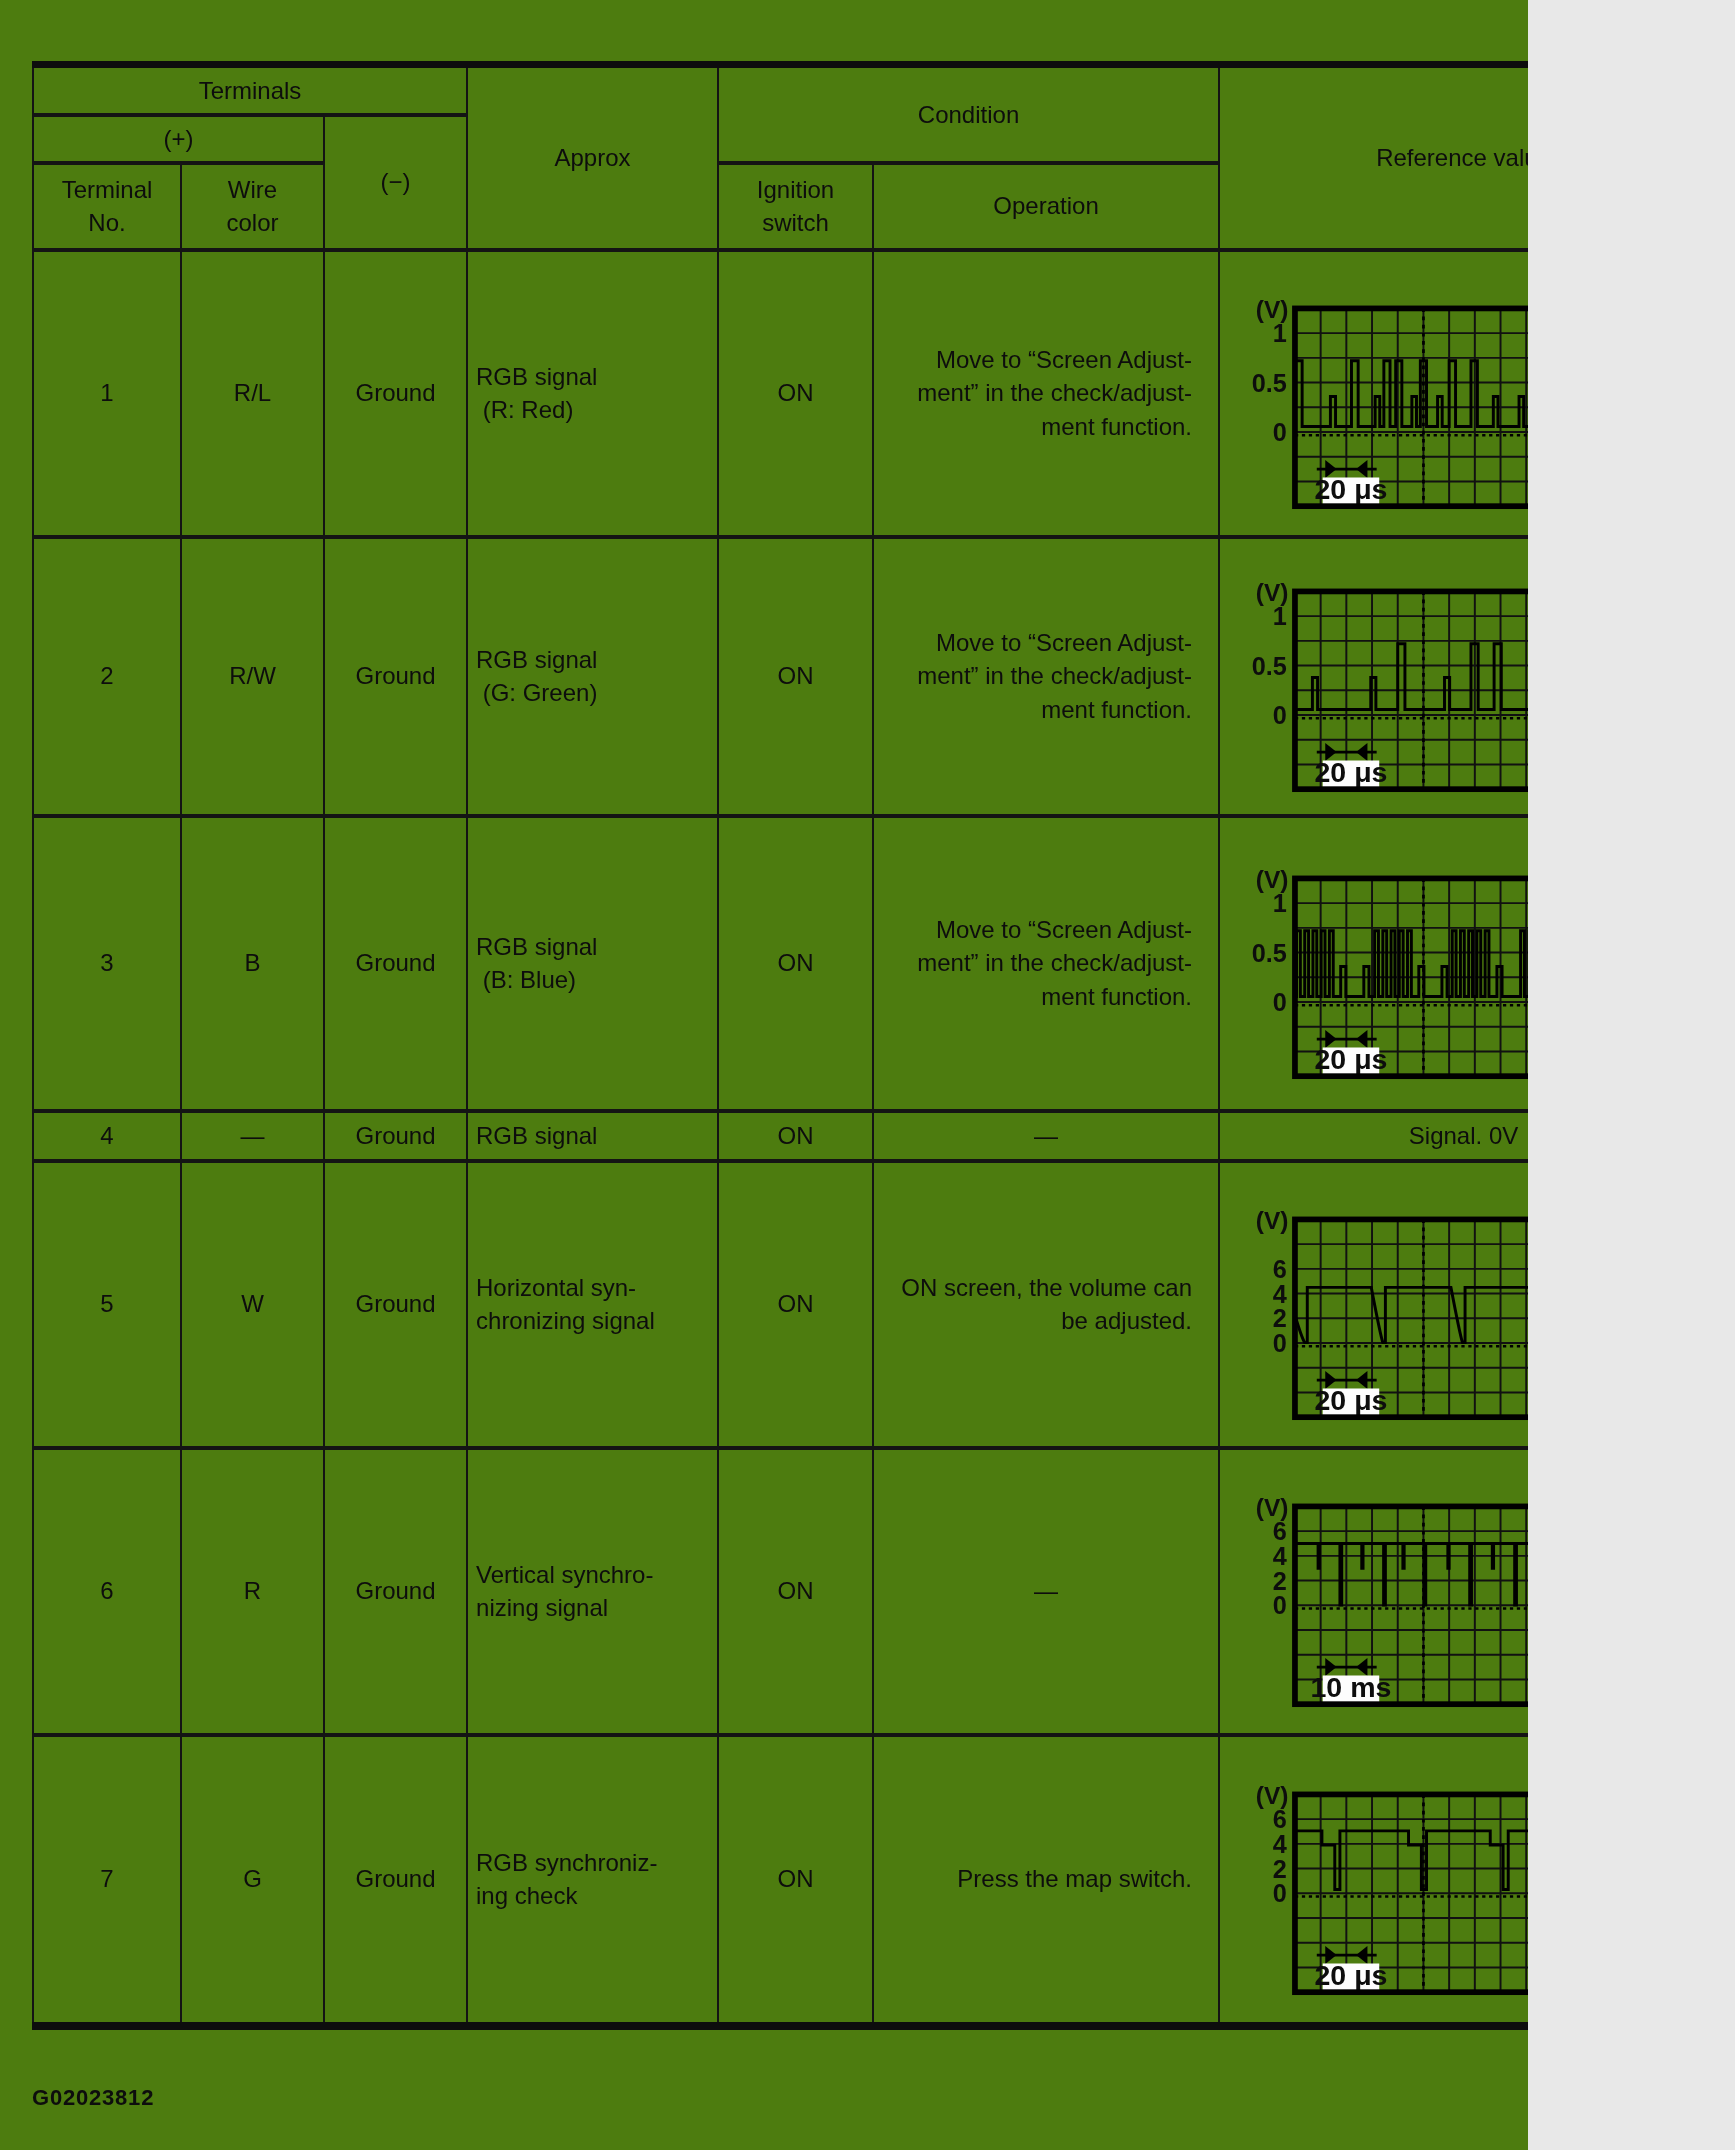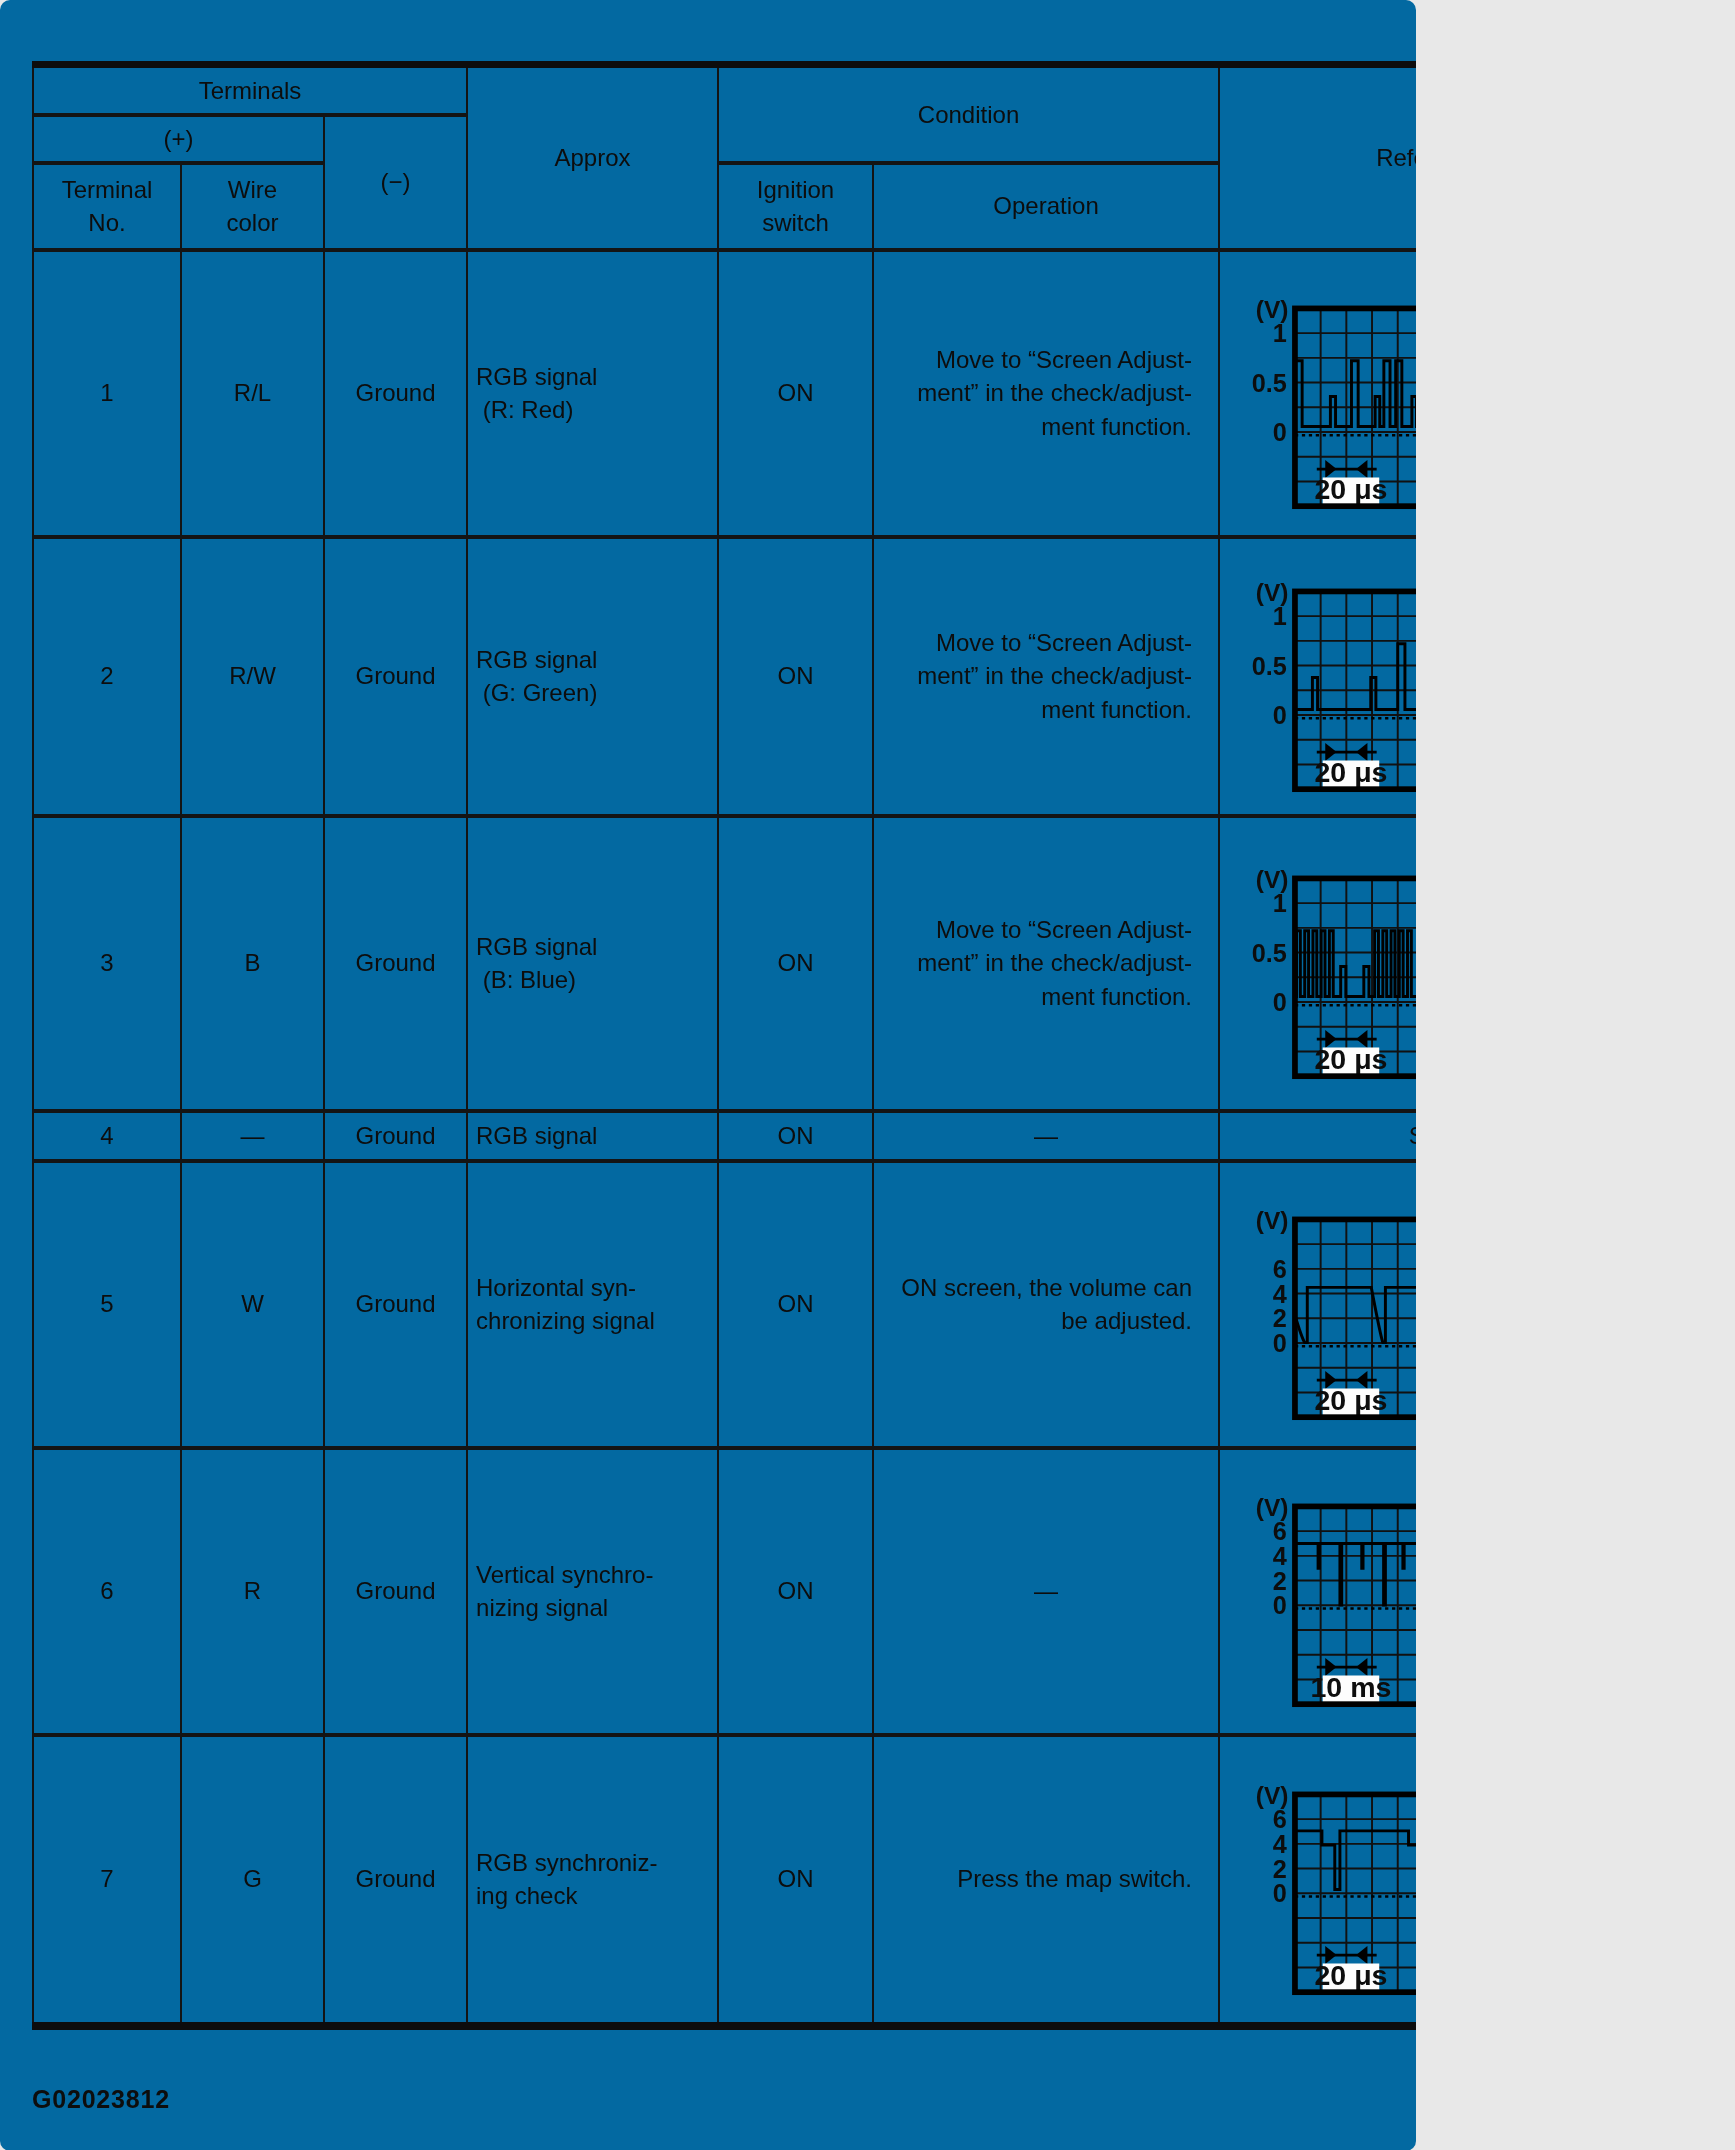--- a/index.html
+++ b/index.html
@@ -1,23 +1,22 @@
 <!DOCTYPE html>
 <html style="font-size:13px"><head>
 <meta charset="utf-8">
 <style>
   html,body{margin:0;padding:0;background:#e8e8e8;}
   .page{
     position:relative;
-    width:1416px;height:2151px;
-    background:#0369a1;
+    width:1528px;height:2151px;
+    background:#4d7c0f;
     font-family:"Liberation Sans",sans-serif;
     color:#0d0d0d;
     overflow:hidden;
-    border-radius:10px;
   }
   table.ref-table{
     position:absolute;left:32px;top:61px;
     width:1674px;
     border-collapse:collapse;table-layout:fixed;
     border-top:7.4px solid #0d0d0d;
     border-bottom:8.2px solid #0d0d0d;
   }
   td{
     border:2.5px solid #141414;
@@ -34,21 +33,21 @@
   .sig{text-align:left;padding-left:8px;white-space:pre-wrap;margin-left:20px;}
   .op{text-align:right;padding-left:19.6px;padding-right:26px;}
   .ref{text-align:left;}
   .scope{display:inline-block;margin-left:21px;}
   .scope svg{display:block;}
   .scope text{font-family:"Liberation Sans",sans-serif;font-weight:bold;font-size:31px;fill:#0d0d0d;}
   .scope text.unit{font-size:30px;}
   .scope text.time{font-size:35px;}
   .figure-id{
     position:absolute;left:32px;top:2085px;
-    font-size:25px;font-weight:bold;letter-spacing:0.8px;
+    font-size:22px;font-weight:bold;letter-spacing:0.8px;
   }
 </style>
 </head>
 <body>
 
 <div class="page">
 
   <table class="ref-table">
     <colgroup>
       <col style="width:148px">

